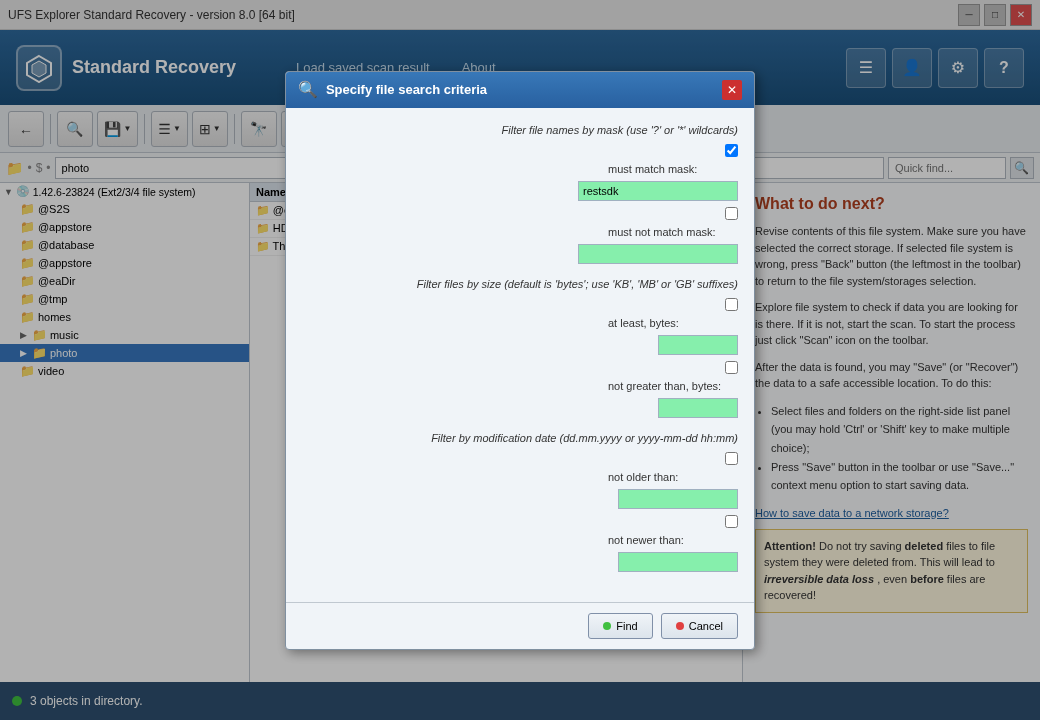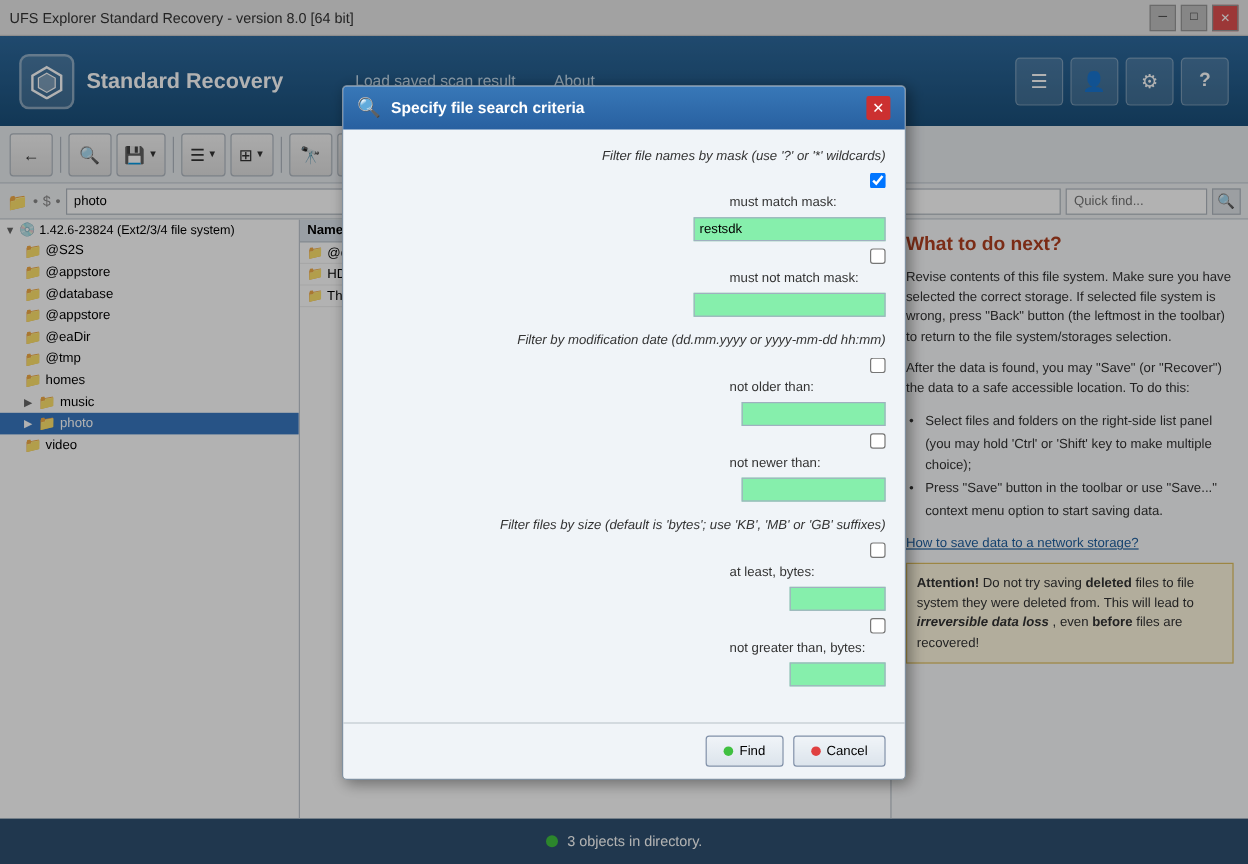--- a/index.html
+++ b/index.html
@@ -197,21 +197,20 @@
     
     #status-bar {
       background: #2e5070;
       height: 38px;
       display: flex;
       align-items: center;
       padding: 0 12px;
       color: white;
       font-size: 12px;
       gap: 8px;
-      justify-content: center;
     }
     .status-dot { width: 10px; height: 10px; border-radius: 50%; background: #40c040; }
 
     
     #modal-overlay {
       position: fixed;
       top: 0; left: 0; right: 0; bottom: 0;
       background: rgba(0,0,0,0.3);
       z-index: 100;
       display: flex;
@@ -459,20 +458,21 @@
       </div>
       <div class="col-date"></div>
       <div class="col-type"></div>
       <div class="col-size"></div>
     </div>
   </div>
 
   <div id="right-panel">
     <h3>What to do next?</h3>
     <p>Revise contents of this file system. Make sure you have selected the correct storage. If selected file system is wrong, press "Back" button (the leftmost in the toolbar) to return to the file system/storages selection.</p>
+    <p>Explore file system to check if data you are looking for is there. If it is not, start the scan. To start the process just click "Scan" icon on the toolbar.</p>
     <p>After the data is found, you may "Save" (or "Recover") the data to a safe accessible location. To do this:</p>
     <ul>
       <li>Select files and folders on the right-side list panel (you may hold 'Ctrl' or 'Shift' key to make multiple choice);</li>
       <li>Press "Save" button in the toolbar or use "Save..." context menu option to start saving data.</li>
     </ul>
     <br>
     <a class="link-blue">How to save data to a network storage?</a>
     <div class="attention-box">
       <strong>Attention!</strong>
       <span> Do not try saving </span>
@@ -508,46 +508,46 @@
           <input type="text" class="wide-input" value="restsdk" style="">
         </div>
         <div class="checkbox-row">
           <input type="checkbox" style="">
           <label>must not match mask:</label>
           <input type="text" class="wide-input" style="">
         </div>
       </div>
 
       <div class="filter-section">
+        <div class="section-title">Filter files by size (default is 'bytes'; use 'KB', 'MB' or 'GB' suffixes)</div>
+        <div class="checkbox-row">
+          <input type="checkbox" style="">
+          <label>at least, bytes:</label>
+          <input type="text" class="medium-input" style="">
+        </div>
+        <div class="checkbox-row">
+          <input type="checkbox" style="">
+          <label>not greater than, bytes:</label>
+          <input type="text" class="medium-input" style="">
+        </div>
+      </div>
+
+      <div class="filter-section">
         <div class="section-title">Filter by modification date (dd.mm.yyyy or yyyy-mm-dd hh:mm)</div>
         <div class="checkbox-row">
           <input type="checkbox" style="">
           <label>not older than:</label>
           <input type="text" style="width: 120px;">
         </div>
         <div class="checkbox-row">
           <input type="checkbox" style="">
           <label>not newer than:</label>
           <input type="text" style="width: 120px;">
         </div>
       </div>
-
-      <div class="filter-section">
-        <div class="section-title">Filter files by size (default is 'bytes'; use 'KB', 'MB' or 'GB' suffixes)</div>
-        <div class="checkbox-row">
-          <input type="checkbox" style="">
-          <label>at least, bytes:</label>
-          <input type="text" class="medium-input" style="">
-        </div>
-        <div class="checkbox-row">
-          <input type="checkbox" style="">
-          <label>not greater than, bytes:</label>
-          <input type="text" class="medium-input" style="">
-        </div>
-      </div>
     </div>
     <div id="modal-footer">
       <button class="modal-btn">
         <span class="btn-dot-green"></span>
         <span>Find</span>
       </button>
       <button class="modal-btn">
         <span class="btn-dot-red"></span>
         <span>Cancel</span>
       </button>

